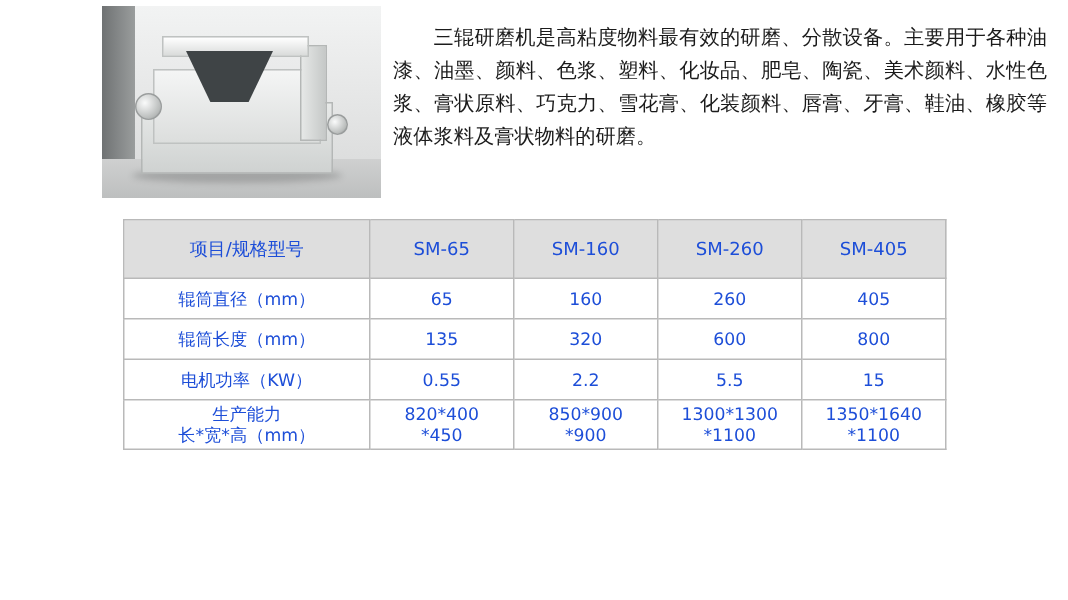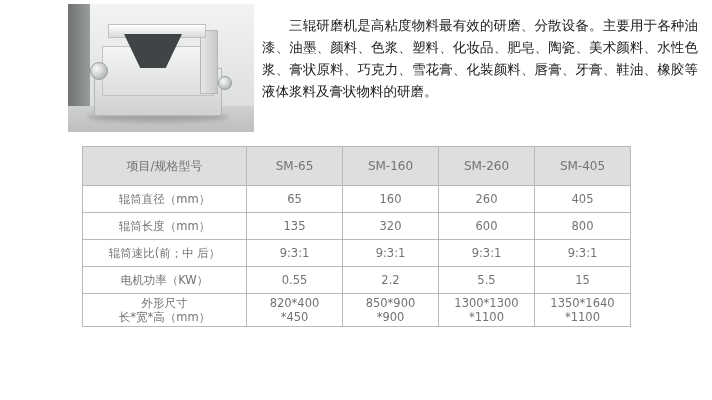--- a/index.html
+++ b/index.html
@@ -149,21 +149,21 @@
     border-collapse: collapse;
     width: 548px;
     table-layout: fixed;
     background: #ffffff;
   }
   table.spec td {
     border: 1px solid #b9b9b9;
     text-align: center;
     vertical-align: middle;
     font-size: 11.5px;
-    color: #737373;
+    color: #1d4ed8;
     font-family: "DejaVu Sans", sans-serif;
     padding: 2px 2px;
     line-height: 15px;
   }
   table.spec tr.header td {
     background: #dedede;
     height: 34px;
     font-size: 12px;
   }
   table.spec tr.body td {
@@ -232,41 +232,34 @@
 
         <tr class="body">
           <td class="label">辊筒长度（mm）</td>
           <td>135</td>
           <td>320</td>
           <td>600</td>
           <td>800</td>
         </tr>
 
 
-        <tr class="body">
-          <td class="label">辊筒速比(前；中 后）</td>
-          <td>9:3:1</td>
-          <td>9:3:1</td>
-          <td>9:3:1</td>
-          <td>9:3:1</td>
-        </tr>
 
         <tr class="body">
           <td class="label">电机功率（KW）</td>
           <td>0.55</td>
           <td>2.2</td>
           <td>5.5</td>
           <td>15</td>
         </tr>
 
 
 
         <tr class="body">
           <td class="label two-line">
-            <div>外形尺寸</div>
+            <div>生产能力</div>
             <div>长*宽*高（mm）</div>
           </td>
           <td class="two-line">
             <div>820*400</div>
             <div>*450</div>
           </td>
           <td class="two-line">
             <div>850*900</div>
             <div>*900</div>
           </td>

